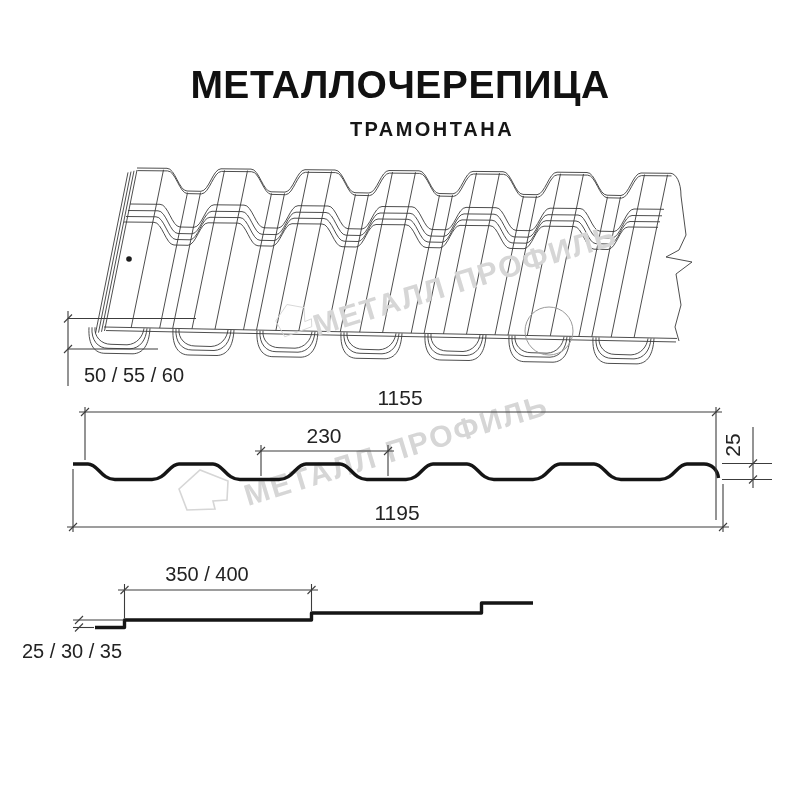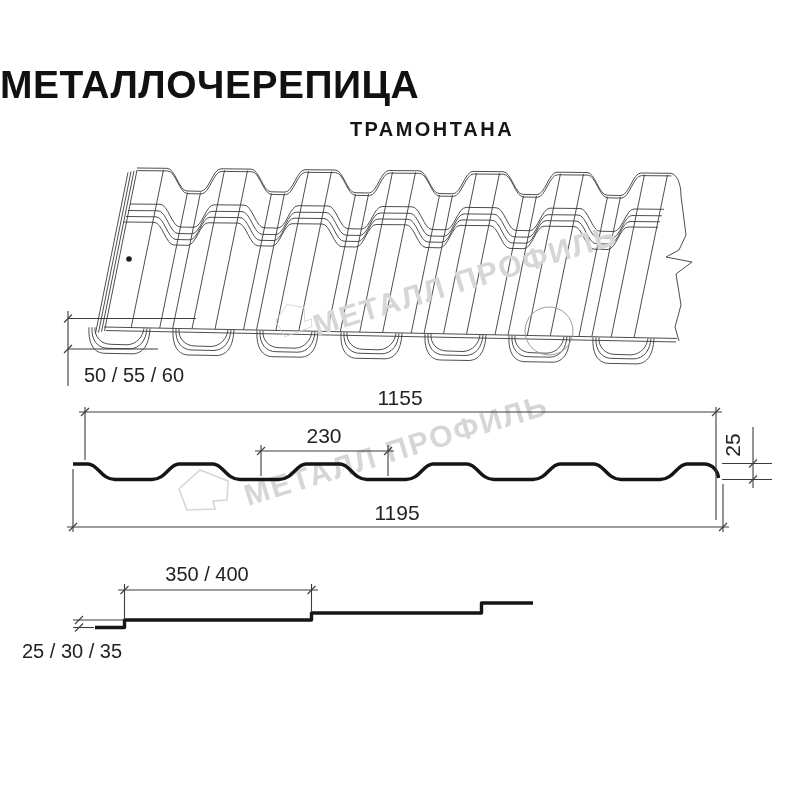--- a/index.html
+++ b/index.html
@@ -6,21 +6,21 @@
     --line:#3a3a3a; --profile:#151515; --dim:#3c3c3c; --wm:#d6d6d6; --bg:#ffffff;
   }
   html,body{margin:0;padding:0;background:#eee;}
   .page{
     position:relative;width:800px;height:800px;background:var(--bg);
     margin:0 auto;overflow:hidden;
     font-family:"Liberation Sans",sans-serif;
   }
   .title{
     position:absolute;top:62px;left:0;width:800px;height:46px;line-height:46px;
-    text-align:left;font-size:39px;font-weight:800;letter-spacing:.5px;color:#111;
+    text-align:center;font-size:39px;font-weight:800;letter-spacing:.5px;color:#111;
     white-space:nowrap;
   }
   .subtitle{
     position:absolute;top:117px;left:0;width:800px;height:24px;line-height:24px;
     text-align:center;font-size:20px;font-weight:700;letter-spacing:2.5px;color:#161616;
     white-space:nowrap;
     margin-left:32px;
   }
   svg{position:absolute;left:0;top:0;}
   svg text{font-family:"Liberation Sans",sans-serif;fill:#232323;}

